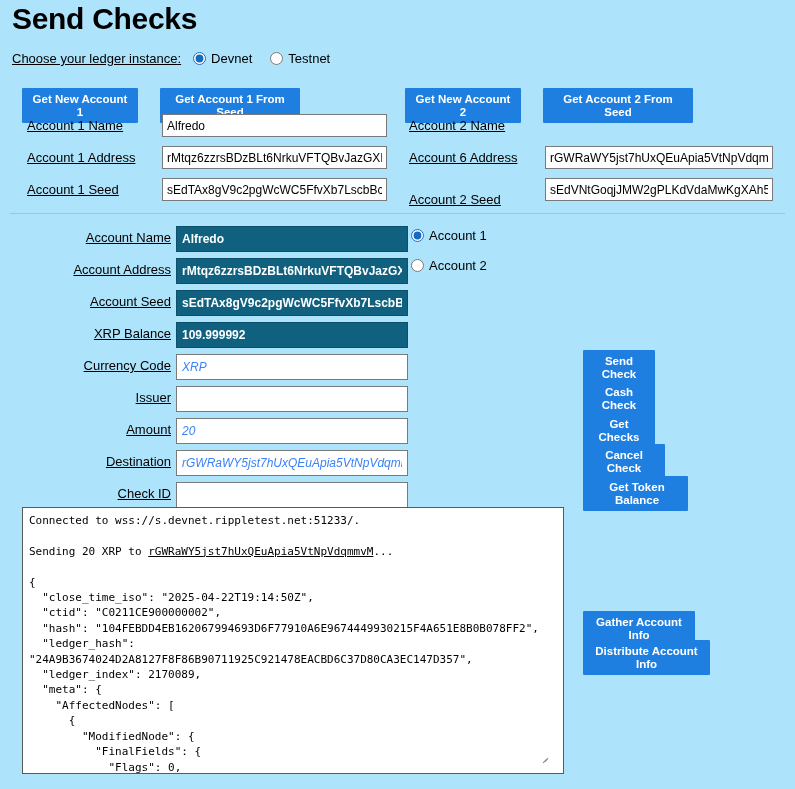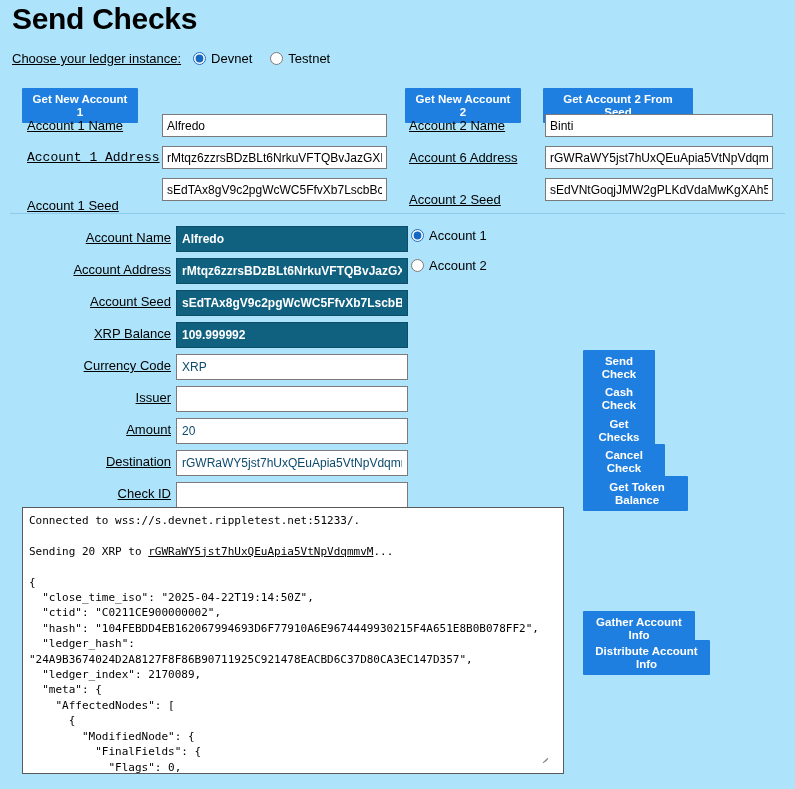--- a/index.html
+++ b/index.html
@@ -99,22 +99,22 @@
     font-family: "Liberation Sans", sans-serif;
     font-size: 12px;
     padding: 2px 4px;
     height: 17px;
     box-sizing: content-box;
     color: #000;
   }
 
   
   .l1 { left: 27px;  top: 34px; }
-  .l2 { left: 27px;  top: 66px; font-family: Liberation Mono, monospace; }
-  .l3 { left: 27px;  top: 114px; }
+  .l2 { left: 27px;  top: 66px; }
+  .l3 { left: 27px;  top: 98px; }
   .t1 { left: 162px; top: 30px; width: 215px; }
   .t2 { left: 162px; top: 62px; width: 215px; }
   .t3 { left: 162px; top: 94px; width: 215px; }
 
   
   .r1 { left: 409px; top: 34px; }
   .r2 { left: 409px; top: 66px; }
   .r3 { left: 409px; top: 108px; }
   .u1 { left: 545px; top: 30px; width: 218px; }
   .u2 { left: 545px; top: 62px; width: 218px; }
@@ -155,21 +155,22 @@
     height: 18px;
   }
   .m-field.dark {
     background: #10607f;
     color: #ffffff;
     font-weight: bold;
     border: 1px solid #0d4f69;
   }
   .m-field.light {
     background: #fff;
-    color: #0c4a6e;
+    color: #3b82f6;
+    font-style: italic;
   }
 
   .radio-acct {
     position: absolute;
     left: 411px;
     font-size: 13px;
     display: flex;
     align-items: center;
   }
 
@@ -233,36 +234,36 @@
     </label>
     <label class="radio-wrap">
       <input type="radio" name="ledger" style="">
       <span>Testnet</span>
     </label>
   </div>
 
   <div class="top-area">
 
     <button class="btn acct-btn-1">Get New Account 1</button>
+    <button class="btn acct-btn-2">Get Account 1 From Seed</button>
     <button class="btn acct-btn-3">Get New Account 2</button>
     <button class="btn acct-btn-4">Get Account 2 From Seed</button>
 
     <span class="fld-label l1">Account 1 Name</span>
     <span class="fld-label l2">Account 1 Address</span>
     <span class="fld-label l3">Account 1 Seed</span>
 
     <input class="txt t1" value="Alfredo" style="">
     <input class="txt t2" value="rMtqz6zzrsBDzBLt6NrkuVFTQBvJazGXhV" style="">
     <input class="txt t3" value="sEdTAx8gV9c2pgWcWC5FfvXb7LscbBc" style="">
 
     <span class="fld-label r1">Account 2 Name</span>
     <span class="fld-label r2">Account 6 Address</span>
     <span class="fld-label r3">Account 2 Seed</span>
 
-    <input class="txt u1" value="Binti" style="">
     <input class="txt u2" value="rGWRaWY5jst7hUxQEuApia5VtNpVdqmmvM" style="">
     <input class="txt u3" value="sEdVNtGoqjJMW2gPLKdVdaMwKgXAh5z" style="">
   </div>
 
   <hr class="divider">
 
   <div class="main-area">
 
     <span class="m-label" style="top:8px;  left:65px;  width:106px;">Account Name</span>
     <span class="m-label" style="top:40px; left:45px;  width:126px;">Account Address</span>

